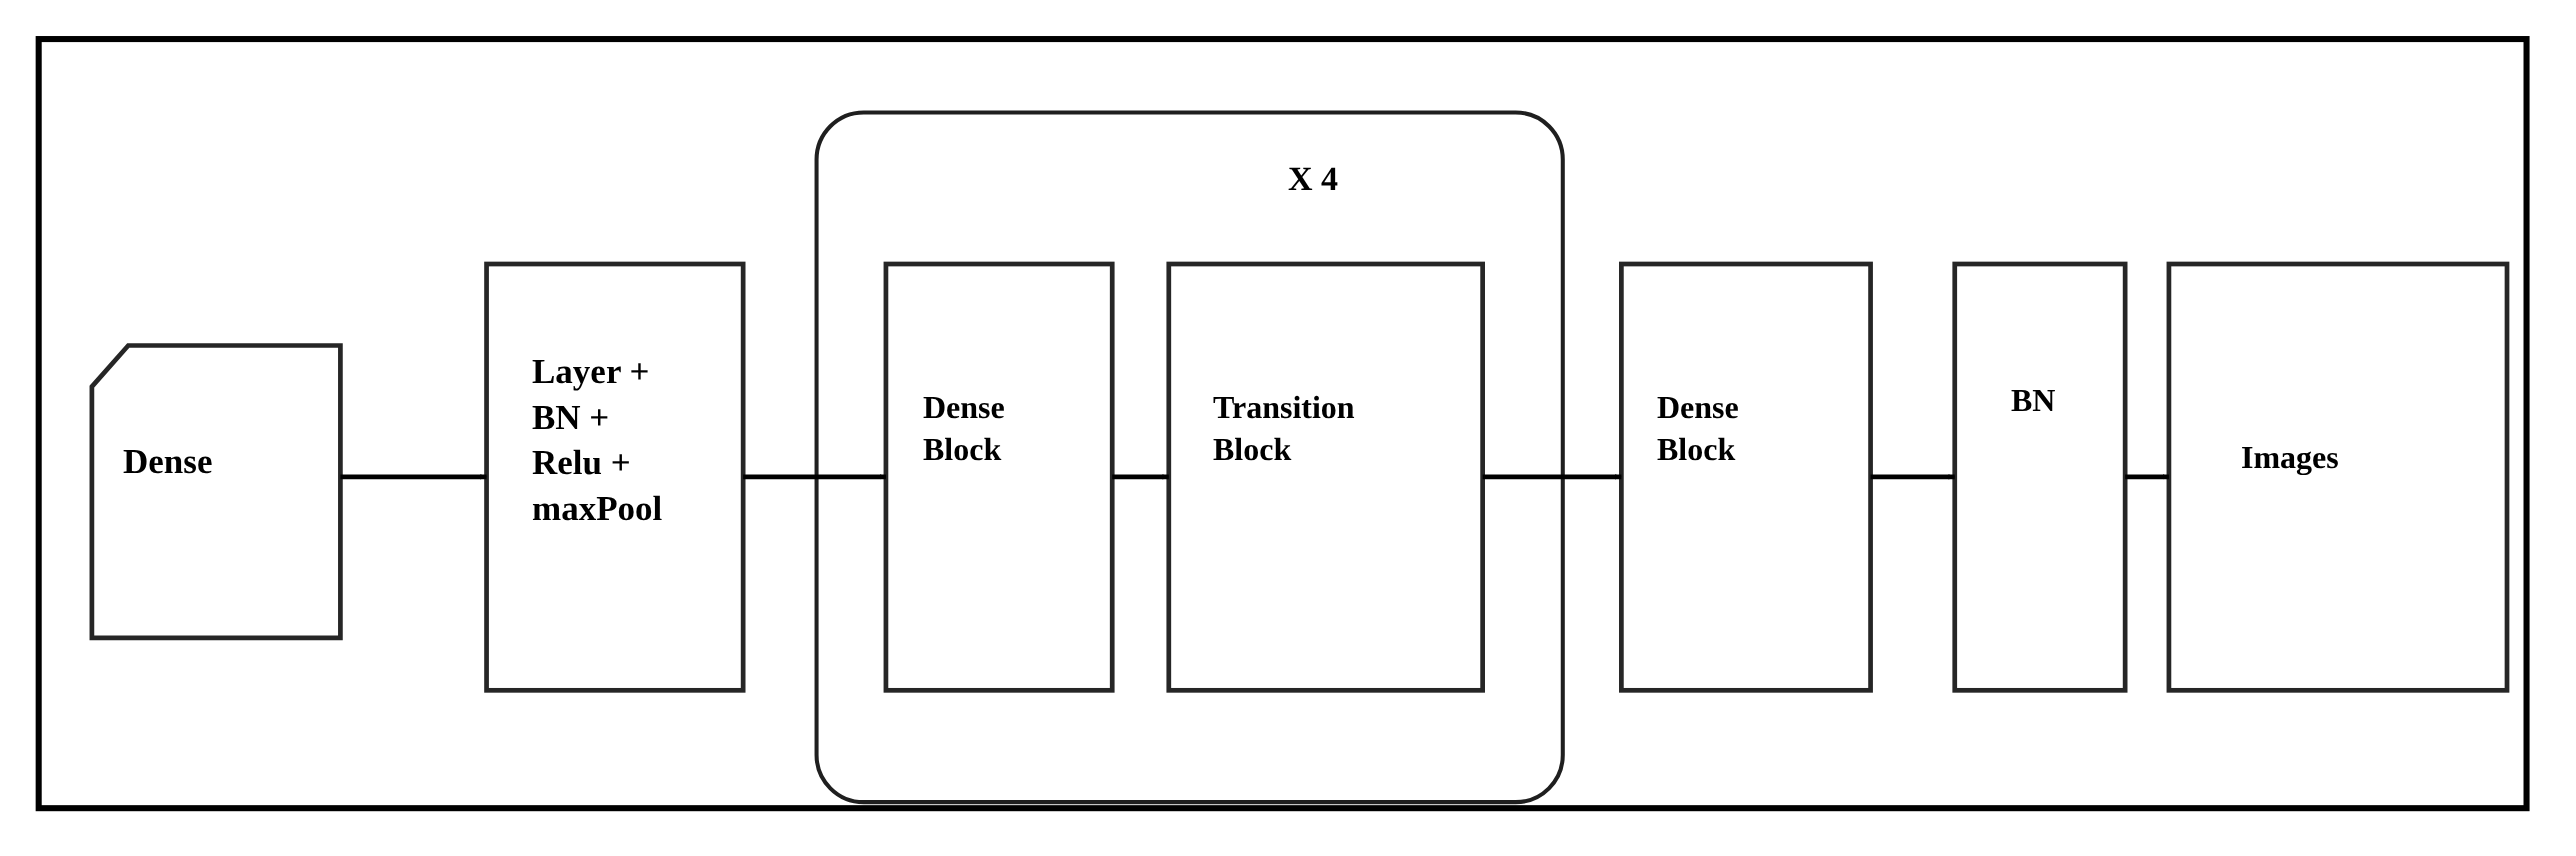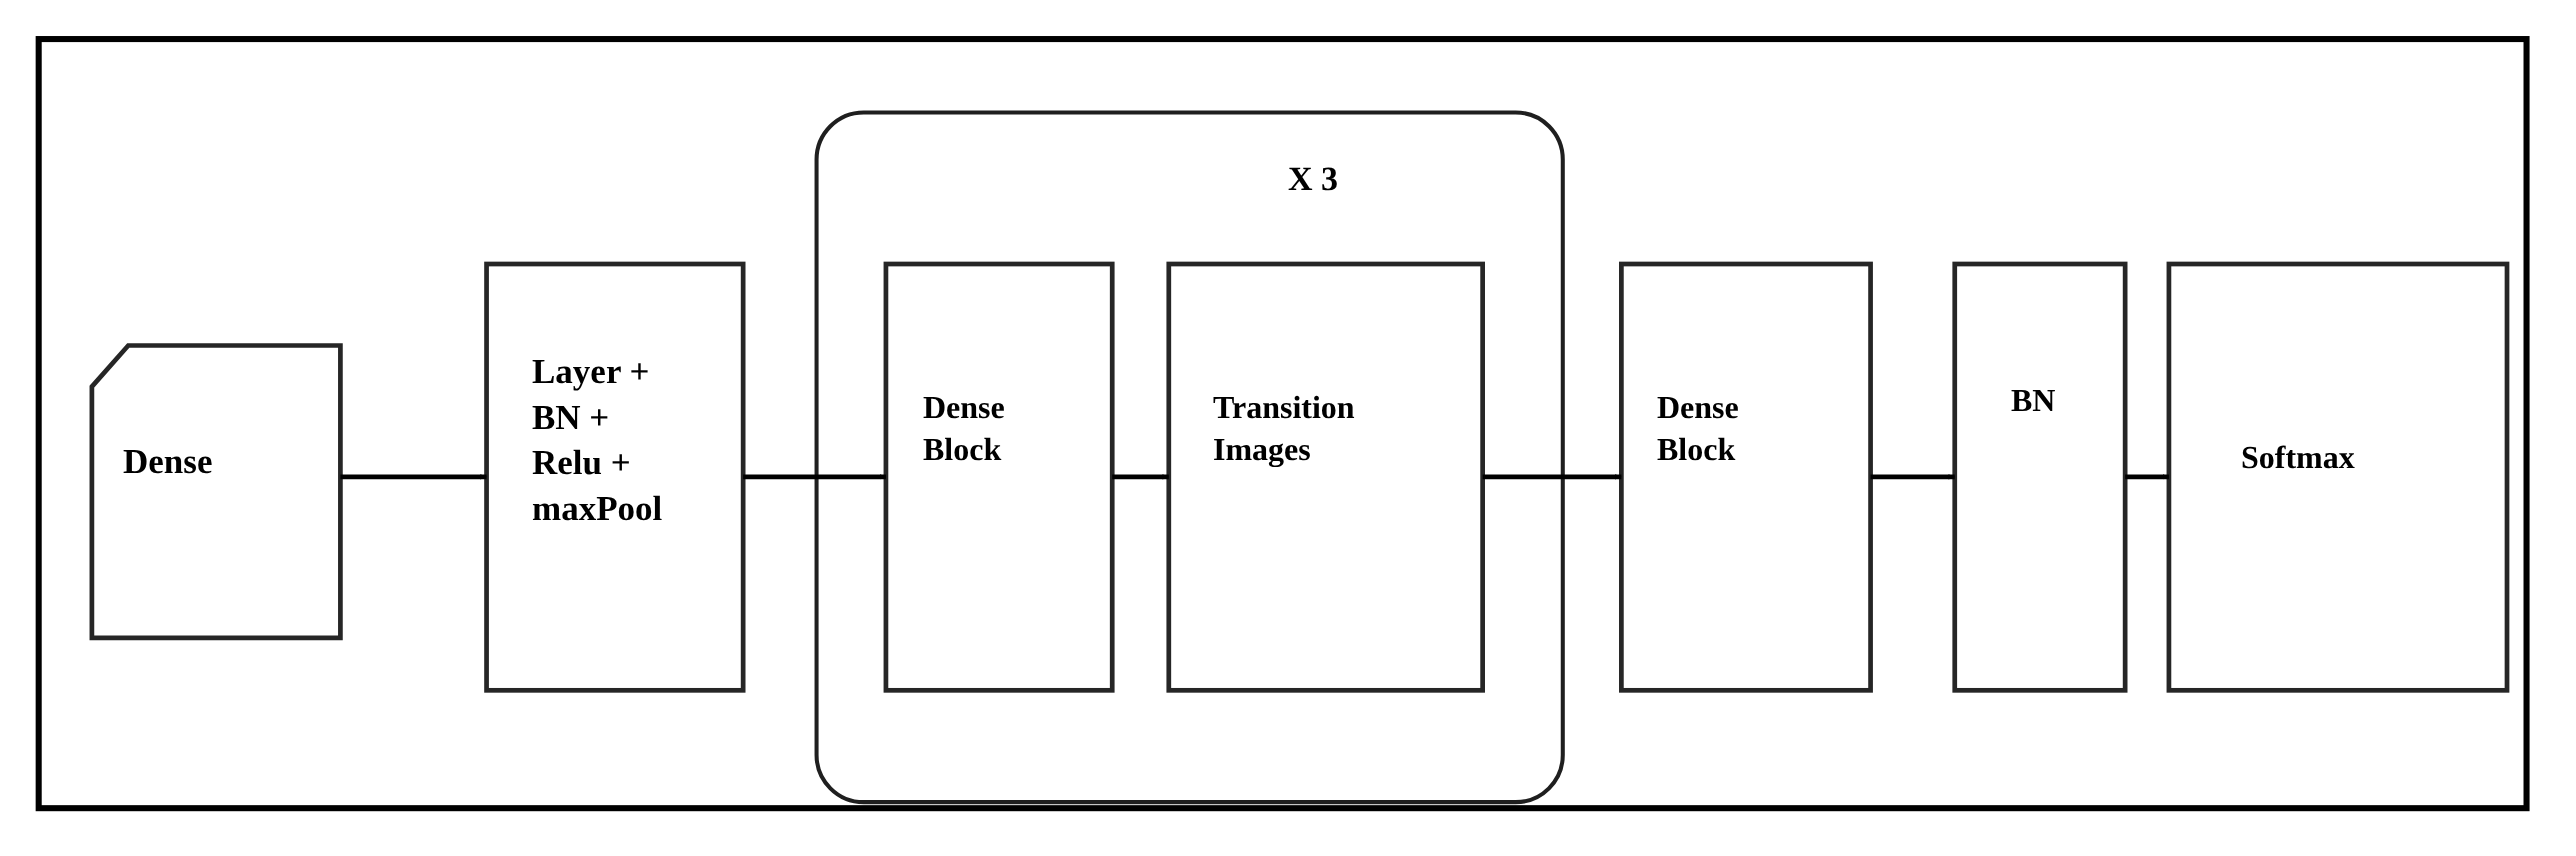--- a/index.html
+++ b/index.html
@@ -87,29 +87,29 @@
     <line x1="3155" y1="708" x2="3220" y2="708" stroke="#000000" stroke-width="7" marker-end="url(#arrowhead)"></line>
   </svg>
 
   <div class="node-label lbl-images">Dense</div>
 
   <div class="node-label lbl-conv">Layer +
 BN +
 Relu +
 maxPool</div>
 
-  <div class="node-label lbl-repeat">X 3</div>
+  <div class="node-label lbl-repeat">X 4</div>
 
   <div class="node-label lbl-dense1">Dense
 Block</div>
 
   <div class="node-label lbl-transition">Transition
-Images</div>
+Block</div>
 
   <div class="node-label lbl-dense2">Dense
 Block</div>
 
   <div class="node-label lbl-bn">BN</div>
 
-  <div class="node-label lbl-softmax">Softmax</div>
+  <div class="node-label lbl-softmax">Images</div>
 
 </div>
 
 
 </body></html>

